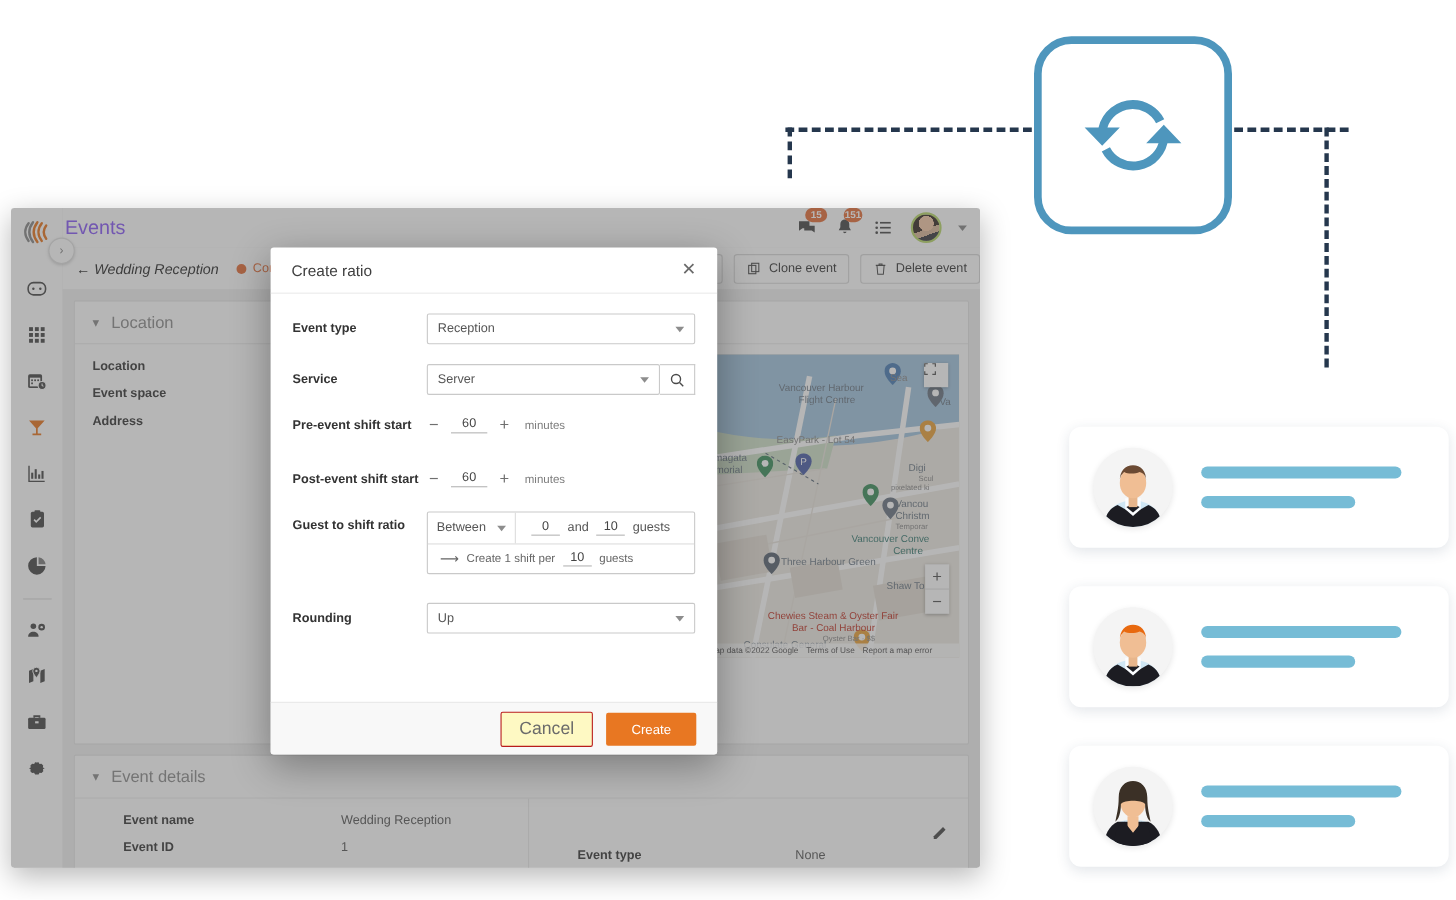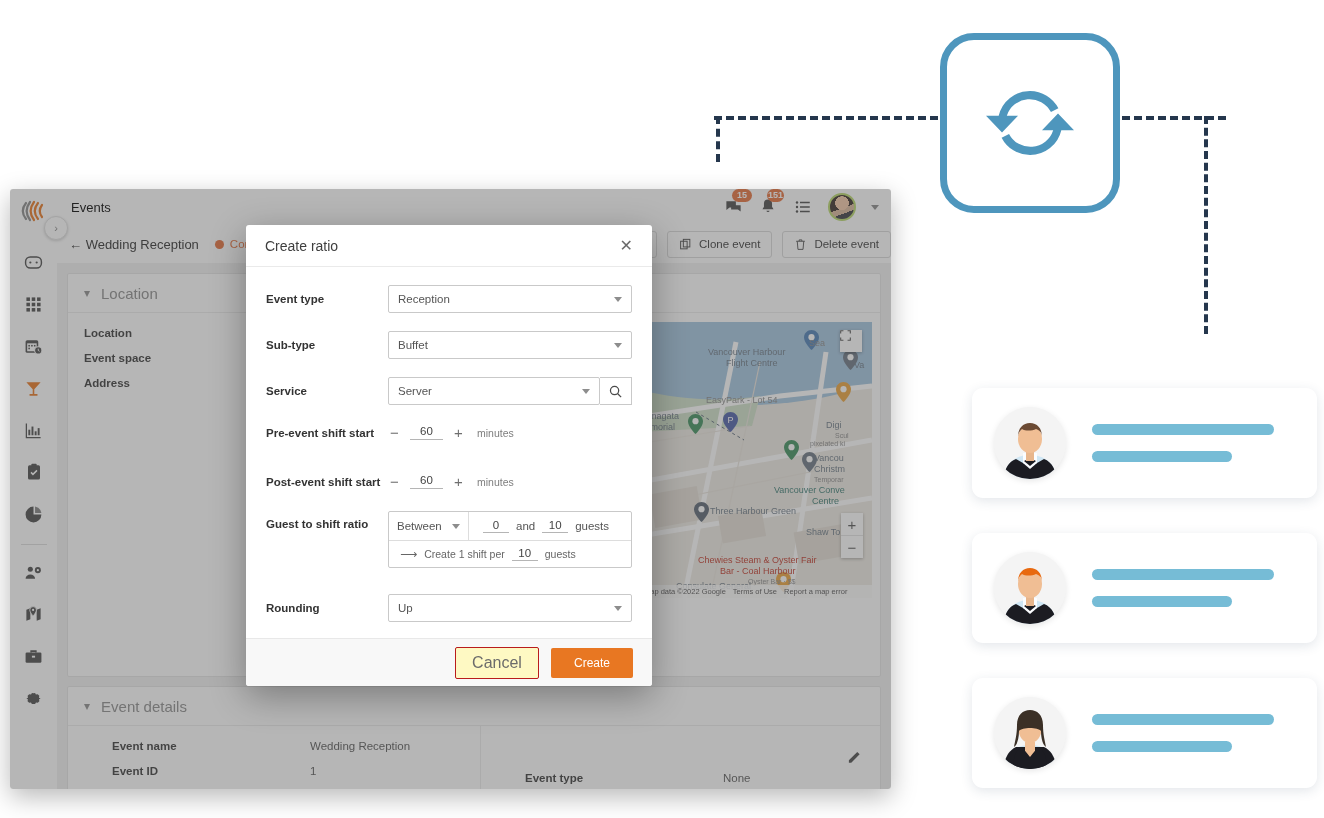--- a/index.html
+++ b/index.html
@@ -47,42 +47,42 @@
     position:absolute;left:34px;top:27px;width:22px;height:22px;border-radius:50%;
     background:#fff;border:1px solid #e0e0e0;box-shadow:0 1px 3px rgba(0,0,0,.18);
     display:flex;align-items:center;justify-content:center;font-size:11px;color:#888;z-index:5;
   }
 
   
   .topbar{
     position:absolute;left:47px;right:0;top:0;height:36px;background:#fff;
     display:flex;align-items:center;border-bottom:1px solid #eeeeee;
   }
-  .topbar-title{font-size:13px;color:#000000;margin-left:14px;}
+  .topbar-title{font-size:18px;color:#8b5cf6;margin-left:2px;}
   .topbar-right{margin-left:auto;display:flex;align-items:center;gap:15px;padding-right:12px;}
   .tb-ic{position:relative;width:20px;height:20px;color:#4a4a4a;display:flex;align-items:center;justify-content:center;}
   .badge{
     position:absolute;left:9px;top:-8px;background:#e5703c;color:#fff;font-size:9px;
     border-radius:9px;padding:1px 5px;line-height:11px;font-weight:bold;
   }
   .badge.wide{padding:1px 1px;}
   .avatar{
     width:24px;height:24px;border-radius:50%;border:2px solid #b9d76b;
     background:radial-gradient(circle at 50% 34%,#f3c9a8 0 34%,transparent 35%),
                linear-gradient(160deg,#3a2d28 0 54%,#d9b79a 54% 72%,#3b3b42 72%);
     overflow:hidden;
   }
   .caret{width:0;height:0;border-left:4px solid transparent;border-right:4px solid transparent;border-top:5px solid #8a8a8a;}
 
   
   .crumbrow{
     position:absolute;left:47px;right:0;top:36px;height:38px;background:#fff;
     display:flex;align-items:center;border-bottom:1px solid #efefef;
   }
-  .crumb{font-size:13px;color:#2f2f2f;margin-left:12px;}
+  .crumb{font-size:13px;color:#2f2f2f;margin-left:12px;font-style:italic;}
   .dotpill{display:flex;align-items:center;gap:6px;margin-left:16px;}
   .dot{width:9px;height:9px;border-radius:50%;background:#e5703c;}
   .confirmed{font-size:11.5px;color:#e5703c;}
   .excl{width:13px;height:13px;border-radius:50%;background:#b03030;color:#fff;font-size:10px;
         display:flex;align-items:center;justify-content:center;margin-left:14px;font-weight:bold;}
   .evbtns{margin-left:auto;display:flex;gap:10px;padding-right:0;}
   .evbtn{
     border:1px solid #d9d9d9;border-radius:3px;background:#fff;height:25px;
     display:flex;align-items:center;gap:7px;padding:0 11px;font-size:11.5px;color:#3a3a3a;
   }
@@ -541,27 +541,20 @@
     <div class="modal-body">
 
       <div class="frow" style="margin-bottom:18px;">
         <div class="flabel">Event type</div>
         <div class="fsel">
           <span>Reception</span>
           <span class="dncaret"></span>
         </div>
       </div>
 
-      <div class="frow" style="margin-bottom:18px;">
-        <div class="flabel">Sub-type</div>
-        <div class="fsel">
-          <span>Buffet</span>
-          <span class="dncaret"></span>
-        </div>
-      </div>
 
       <div class="frow" style="margin-bottom:20px;">
         <div class="flabel">Service</div>
         <div class="fsel">
           <span>Server</span>
           <span class="dncaret"></span>
         </div>
         <div class="searchbtn">
           <svg viewBox="0 0 24 24" width="15" height="15">
             <circle cx="10.5" cy="10.5" r="6.6" fill="none" stroke="#4a4a4a" stroke-width="2"></circle>

